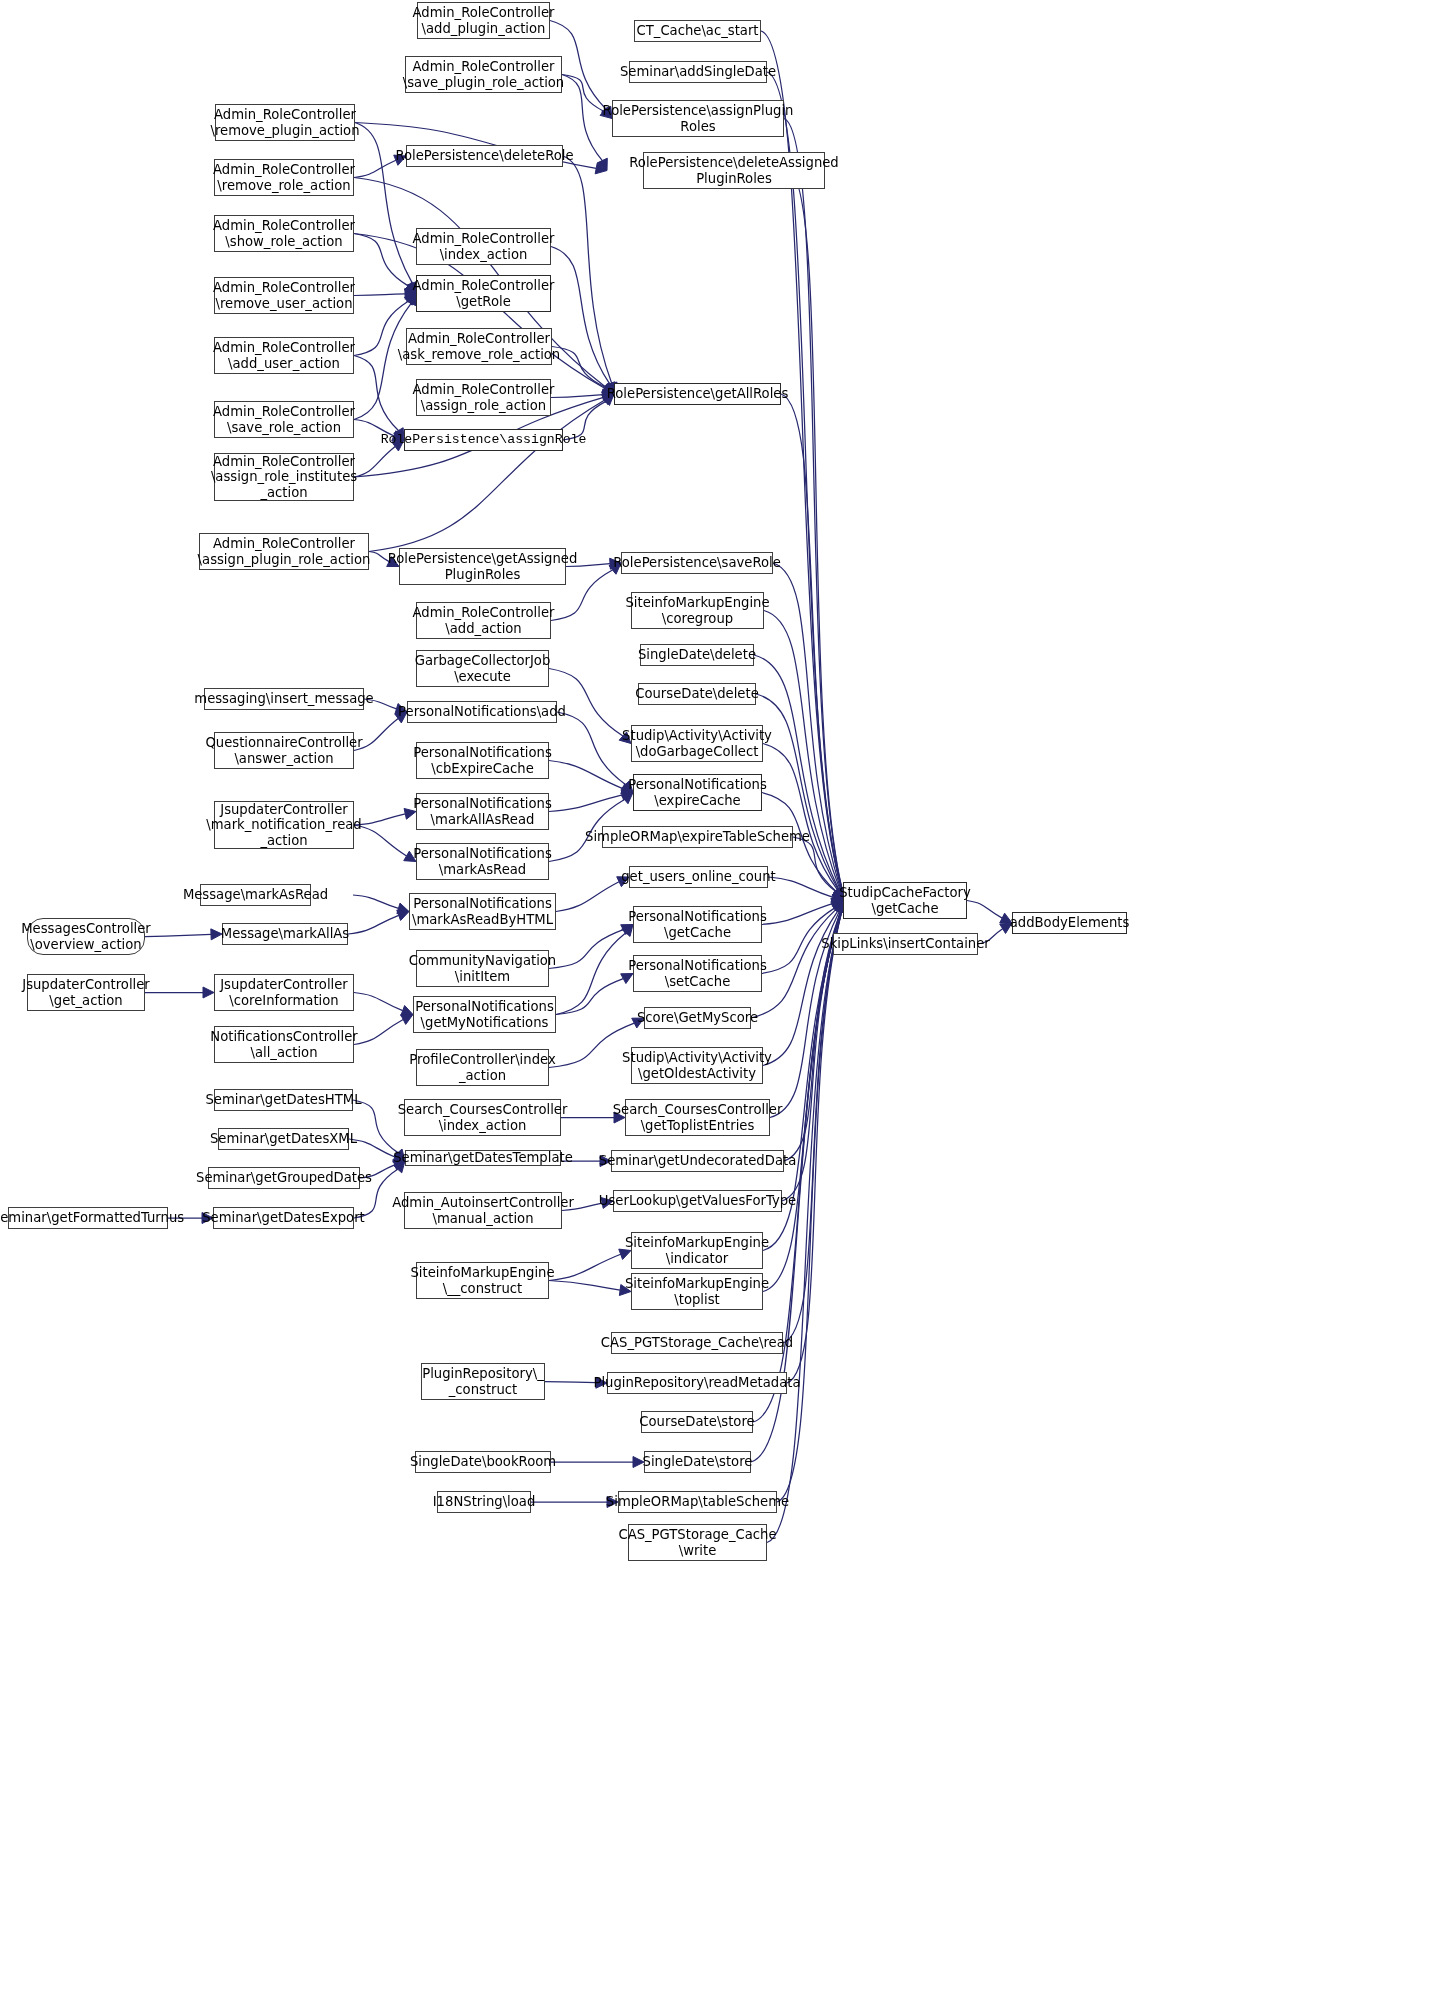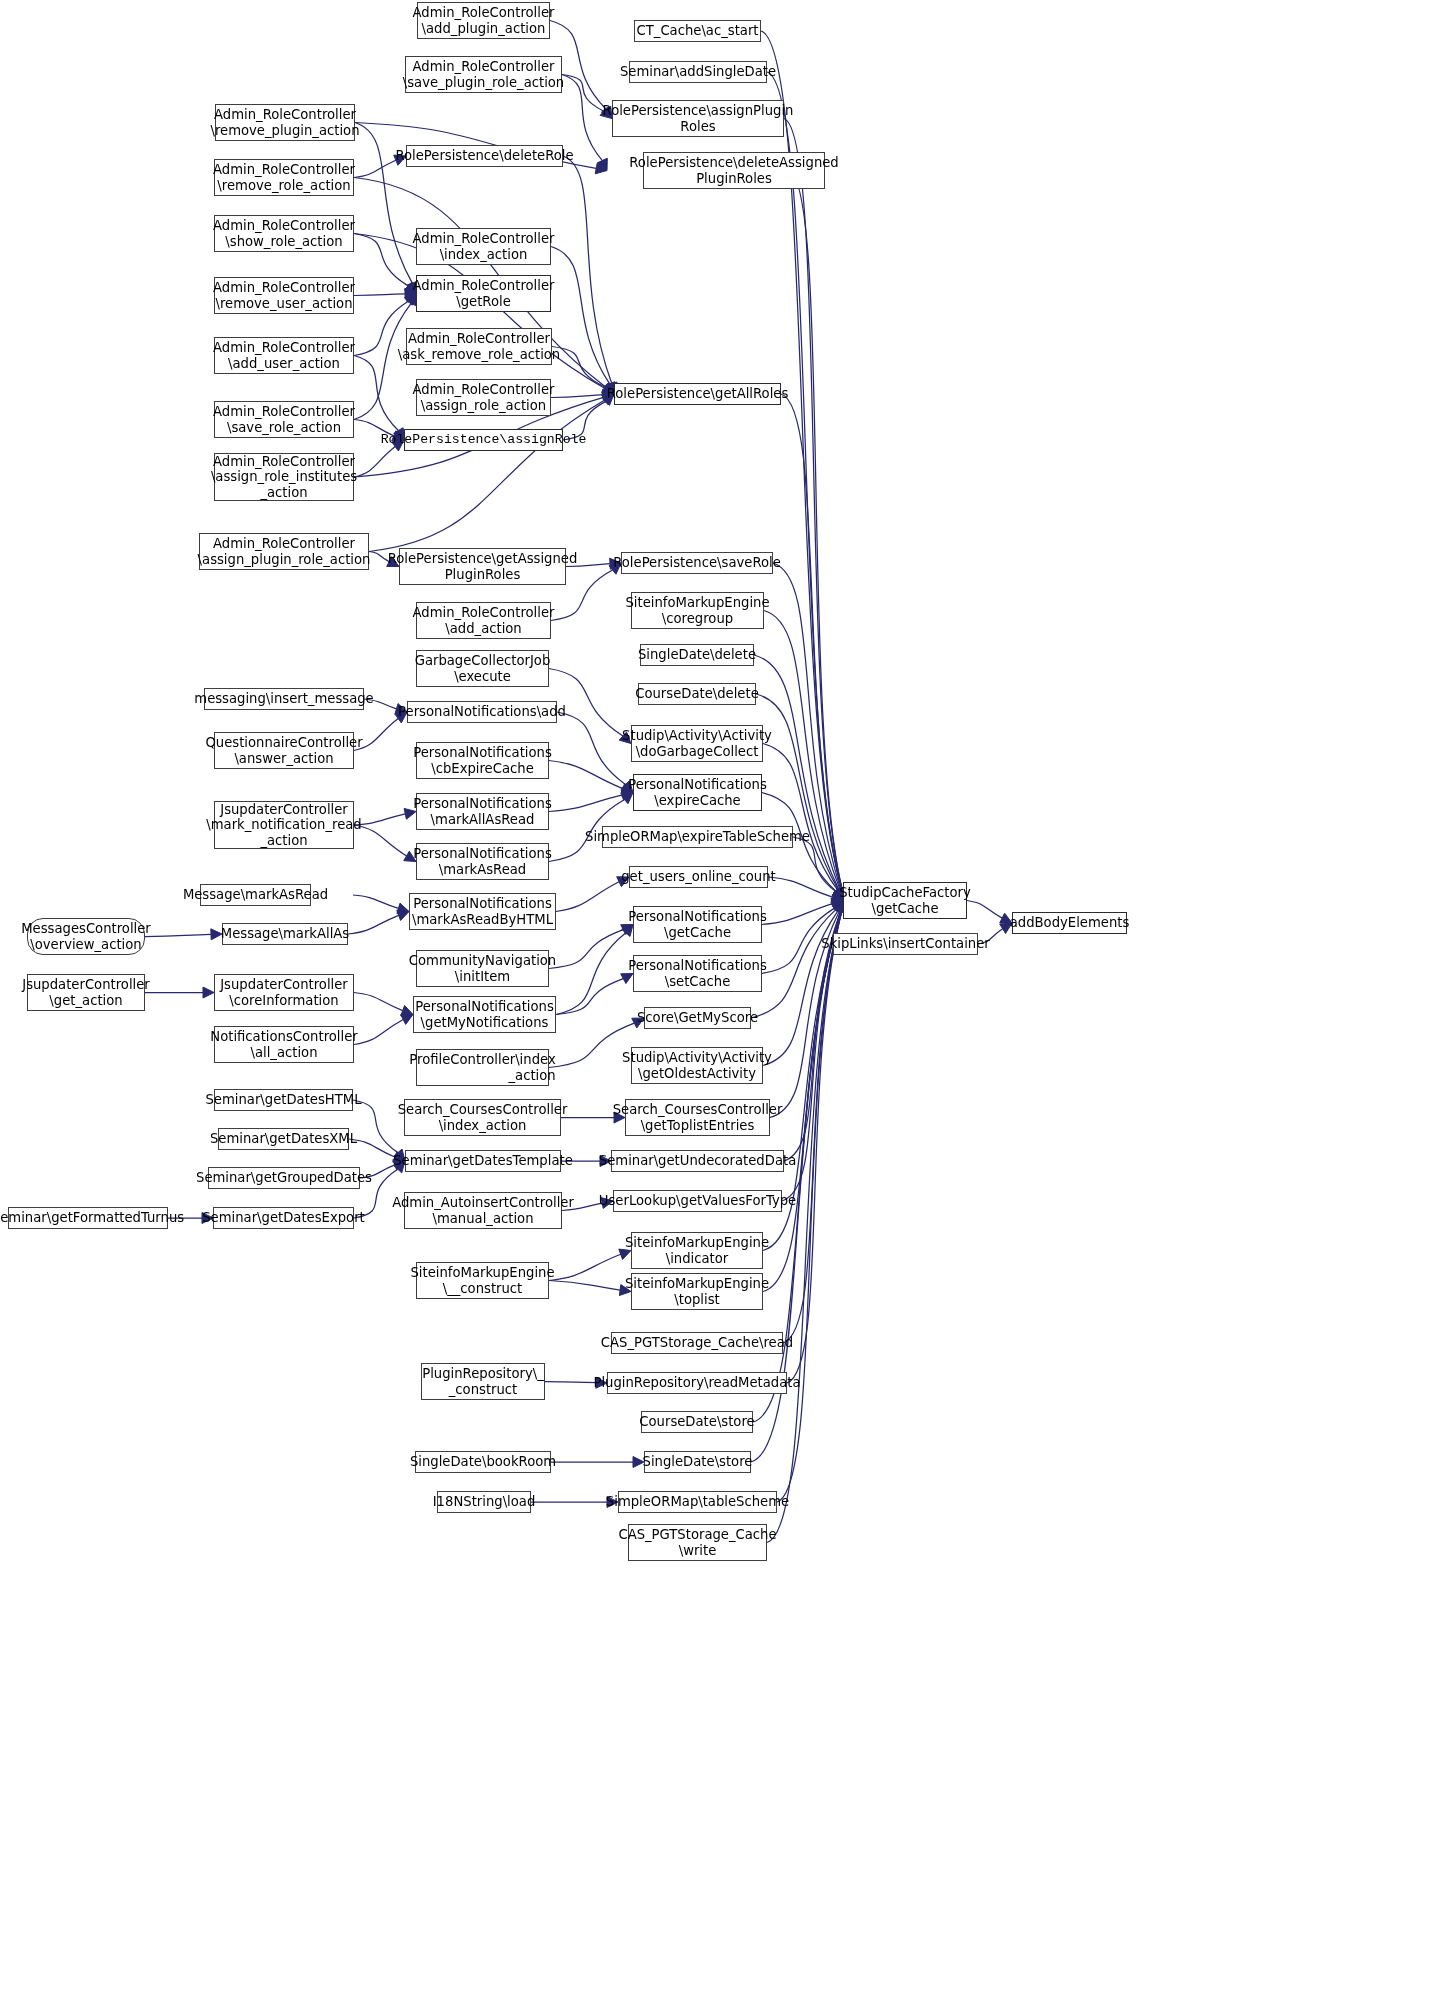--- a/index.html
+++ b/index.html
@@ -283,31 +283,31 @@
 \setCache</div>
       <div class="node thick" style="left: 27px; top: 974px; width: 118px; height: 37px;">JsupdaterController
 \get_action</div>
       <div class="node thick" style="left: 214px; top: 974px; width: 140px; height: 37px;">JsupdaterController
 \coreInformation</div>
       <div class="node thick" style="left: 413px; top: 996px; width: 143px; height: 37px;">PersonalNotifications
 \getMyNotifications</div>
       <div class="node" style="left: 644px; top: 1007px; width: 107px; height: 22px;">Score\GetMyScore</div>
       <div class="node thick" style="left: 214px; top: 1026px; width: 140px; height: 37px;">NotificationsController
 \all_action</div>
-      <div class="node thick" style="left: 416px; top: 1049px; width: 133px; height: 37px; text-align: right;">ProfileController\index
+      <div class="node thick" style="left: 416px; top: 1049px; width: 133px; height: 37px;">ProfileController\index
 _action</div>
       <div class="node thick" style="left: 631px; top: 1047px; width: 132px; height: 37px;">Studip\Activity\Activity
 \getOldestActivity</div>
       <div class="node" style="left: 214px; top: 1089px; width: 139px; height: 22px;">Seminar\getDatesHTML</div>
       <div class="node thick" style="left: 404px; top: 1099px; width: 157px; height: 37px;">Search_CoursesController
 \index_action</div>
       <div class="node thick" style="left: 625px; top: 1099px; width: 145px; height: 37px;">Search_CoursesController
 \getToplistEntries</div>
       <div class="node" style="left: 218px; top: 1128px; width: 131px; height: 22px;">Seminar\getDatesXML</div>
-      <div class="node" style="left: 405px; top: 1150px; width: 156px; height: 22px;">Seminar\getDatesTemplate</div>
+      <div class="node" style="left: 405px; top: 1150px; width: 156px; height: 16px;">Seminar\getDatesTemplate</div>
       <div class="node" style="left: 611px; top: 1150px; width: 173px; height: 22px;">Seminar\getUndecoratedData</div>
       <div class="node" style="left: 208px; top: 1167px; width: 152px; height: 22px;">Seminar\getGroupedDates</div>
       <div class="node thick" style="left: 404px; top: 1192px; width: 158px; height: 37px;">Admin_AutoinsertController
 \manual_action</div>
       <div class="node" style="left: 613px; top: 1190px; width: 169px; height: 22px;">UserLookup\getValuesForType</div>
       <div class="node" style="left: 8px; top: 1207px; width: 160px; height: 22px;">Seminar\getFormattedTurnus</div>
       <div class="node" style="left: 213px; top: 1207px; width: 141px; height: 22px;">Seminar\getDatesExport</div>
       <div class="node thick" style="left: 631px; top: 1232px; width: 132px; height: 37px;">SiteinfoMarkupEngine
 \indicator</div>
       <div class="node thick" style="left: 416px; top: 1262px; width: 133px; height: 37px;">SiteinfoMarkupEngine

